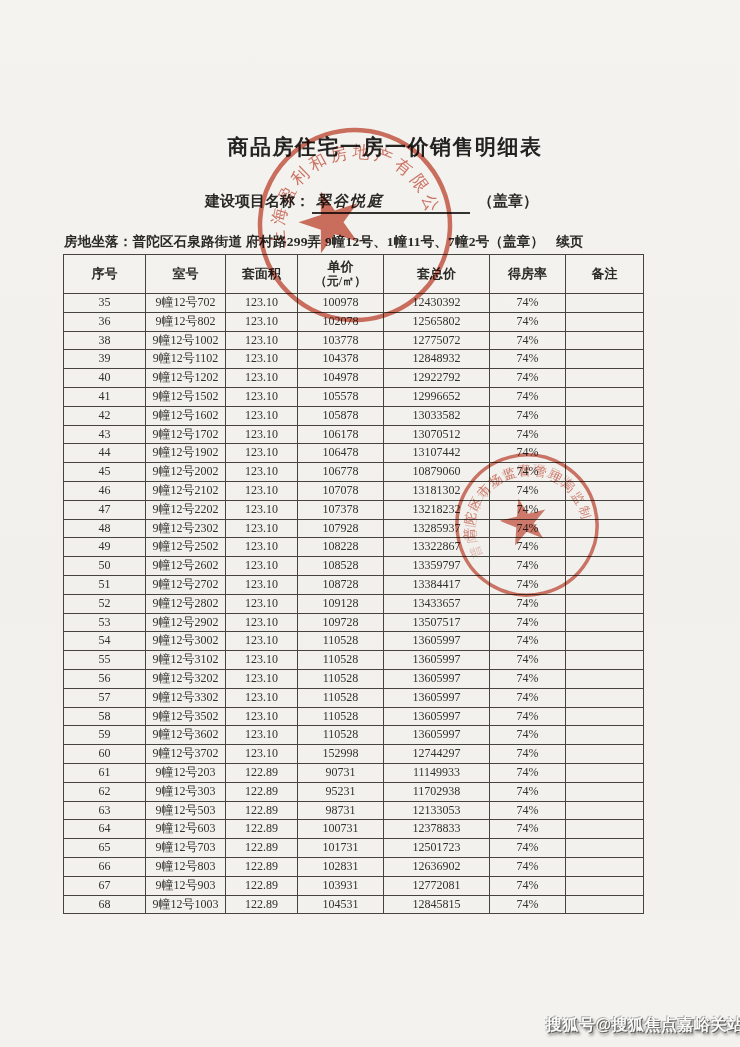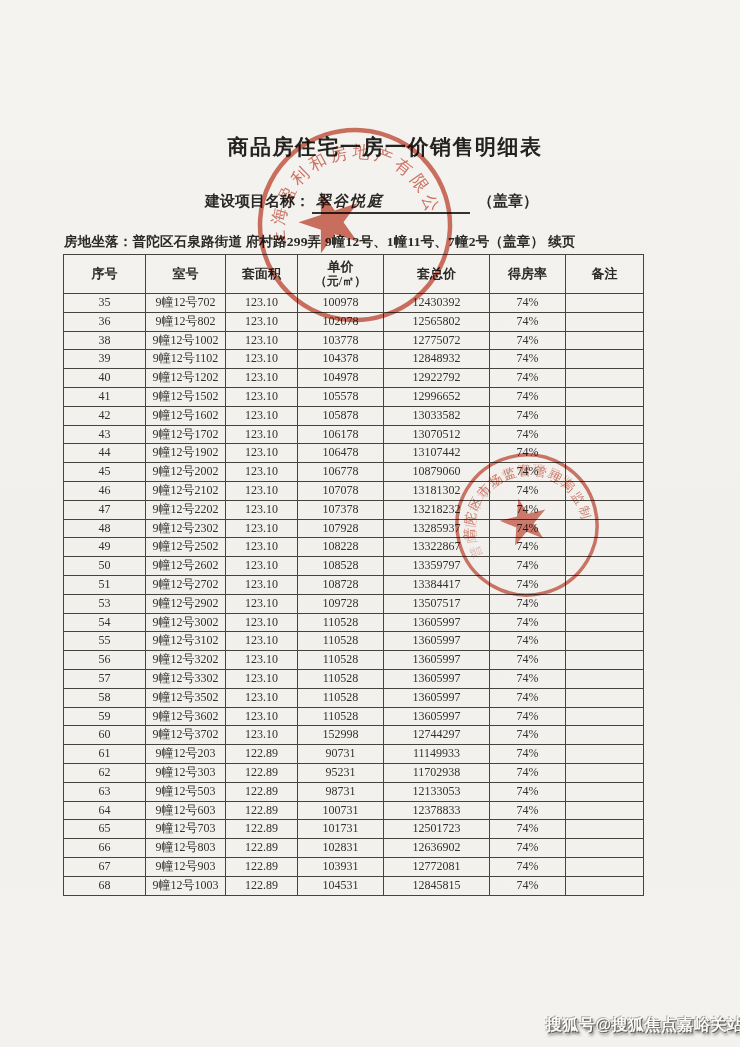--- a/index.html
+++ b/index.html
@@ -21,21 +21,21 @@
   .underline-field{
     display:inline-block;min-width:150px;
     border-bottom:2px solid #34322e;padding:0 4px 1px;margin:0 8px 0 2px;
     letter-spacing:2px;
     font-style:italic;
   }
   .location-line{
     position:absolute;top:233px;left:64px;font-size:13.5px;font-weight:bold;
     white-space:nowrap;letter-spacing:.2px;color:#2a2926;
   }
-  .location-line .suffix{margin-left:4px;}
+  .location-line .suffix{margin-left:12px;}
   table.price-table{
     position:absolute;left:63px;top:254px;width:580px;
     border-collapse:collapse;table-layout:fixed;background:transparent;
   }
   .price-table th,.price-table td{
     border:1.5px solid #47443e;text-align:center;vertical-align:middle;
     padding:0;overflow:hidden;white-space:nowrap;
   }
   .price-table th{height:38px;font-size:13px;font-weight:bold;line-height:1.15;color:#2b2a26;}
   .price-table th .sub{font-size:12px;font-weight:bold;display:block;}
@@ -219,20 +219,29 @@
         <td>13359797</td>
         <td>74%</td>
         <td></td>
       </tr>
       <tr>
         <td>51</td>
         <td>9幢12号2702</td>
         <td>123.10</td>
         <td>108728</td>
         <td>13384417</td>
+        <td>74%</td>
+        <td></td>
+      </tr>
+      <tr>
+        <td>52</td>
+        <td>9幢12号2802</td>
+        <td>123.10</td>
+        <td>109128</td>
+        <td>13433657</td>
         <td>74%</td>
         <td></td>
       </tr>
       <tr>
         <td>53</td>
         <td>9幢12号2902</td>
         <td>123.10</td>
         <td>109728</td>
         <td>13507517</td>
         <td>74%</td>

